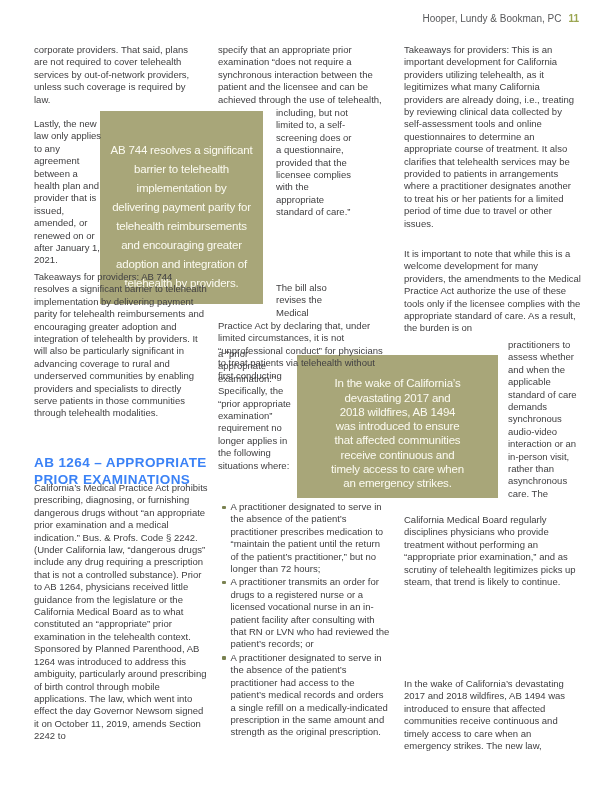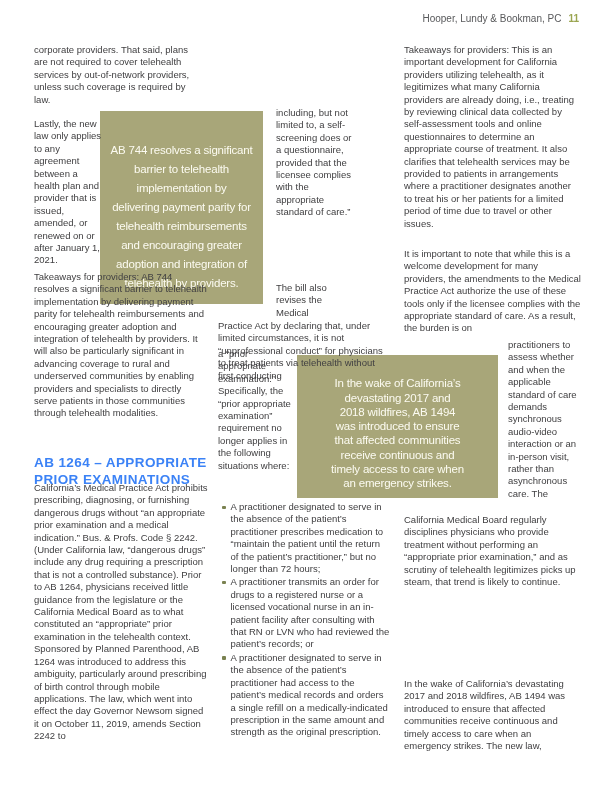--- a/index.html
+++ b/index.html
@@ -108,20 +108,21 @@
 
   <div class="abs body-text" style="left:34px;top:271px;width:173px;">
     <span class="ital">Takeaways for providers:</span><span> AB 744 resolves a significant barrier to telehealth implementation by delivering payment parity for telehealth reimbursements and encouraging greater adoption and integration of telehealth by providers. It will also be particularly significant in advancing coverage to rural and underserved communities by enabling providers and specialists to directly serve patients in those communities through telehealth modalities.</span>
   </div>
 
   <div class="abs heading" style="left:34px;top:438px;width:180px;">AB 1264 – APPROPRIATE
 PRIOR EXAMINATIONS</div>
 
   <div class="abs body-text" style="left:34px;top:482px;width:175px;">California’s Medical Practice Act prohibits prescribing, diagnosing, or furnishing dangerous drugs without “an appropriate prior examination and a medical indication.” Bus. &amp; Profs. Code § 2242. (Under California law, “dangerous drugs” include any drug requiring a prescription that is not a controlled substance). Prior to AB 1264, physicians received little guidance from the legislature or the California Medical Board as to what constituted an “appropriate” prior examination in the telehealth context. Sponsored by Planned Parenthood, AB 1264 was introduced to address this ambiguity, particularly around prescribing of birth control through mobile applications. The law, which went into effect the day Governor Newsom signed it on October 11, 2019, amends Section 2242 to</div>
 
+  <div class="abs body-text" style="left:218px;top:44px;width:172px;">specify that an appropriate prior examination “does not require a synchronous interaction between the patient and the licensee and can be achieved through the use of telehealth,</div>
 
   <div class="abs body-text" style="left:276px;top:107px;width:78px;">including, but not limited to, a self-screening does or a questionnaire, provided that the licensee complies with the appropriate standard of care.”</div>
 
   <div class="abs body-text" style="left:276px;top:282px;width:62px;">The bill also revises the Medical</div>
 
   <div class="abs body-text" style="left:218px;top:320px;width:172px;">Practice Act by declaring that, under limited circumstances, it is not “unprofessional conduct” for physicians to treat patients via telehealth without first conducting</div>
 
   <div class="abs body-text" style="left:218px;top:348px;width:74px;">a “prior appropriate examination.” Specifically, the “prior appropriate examination” requirement no longer applies in the following situations where:</div>
 
   <div class="abs body-text bullets" style="left:218px;top:501px;width:172px;">

